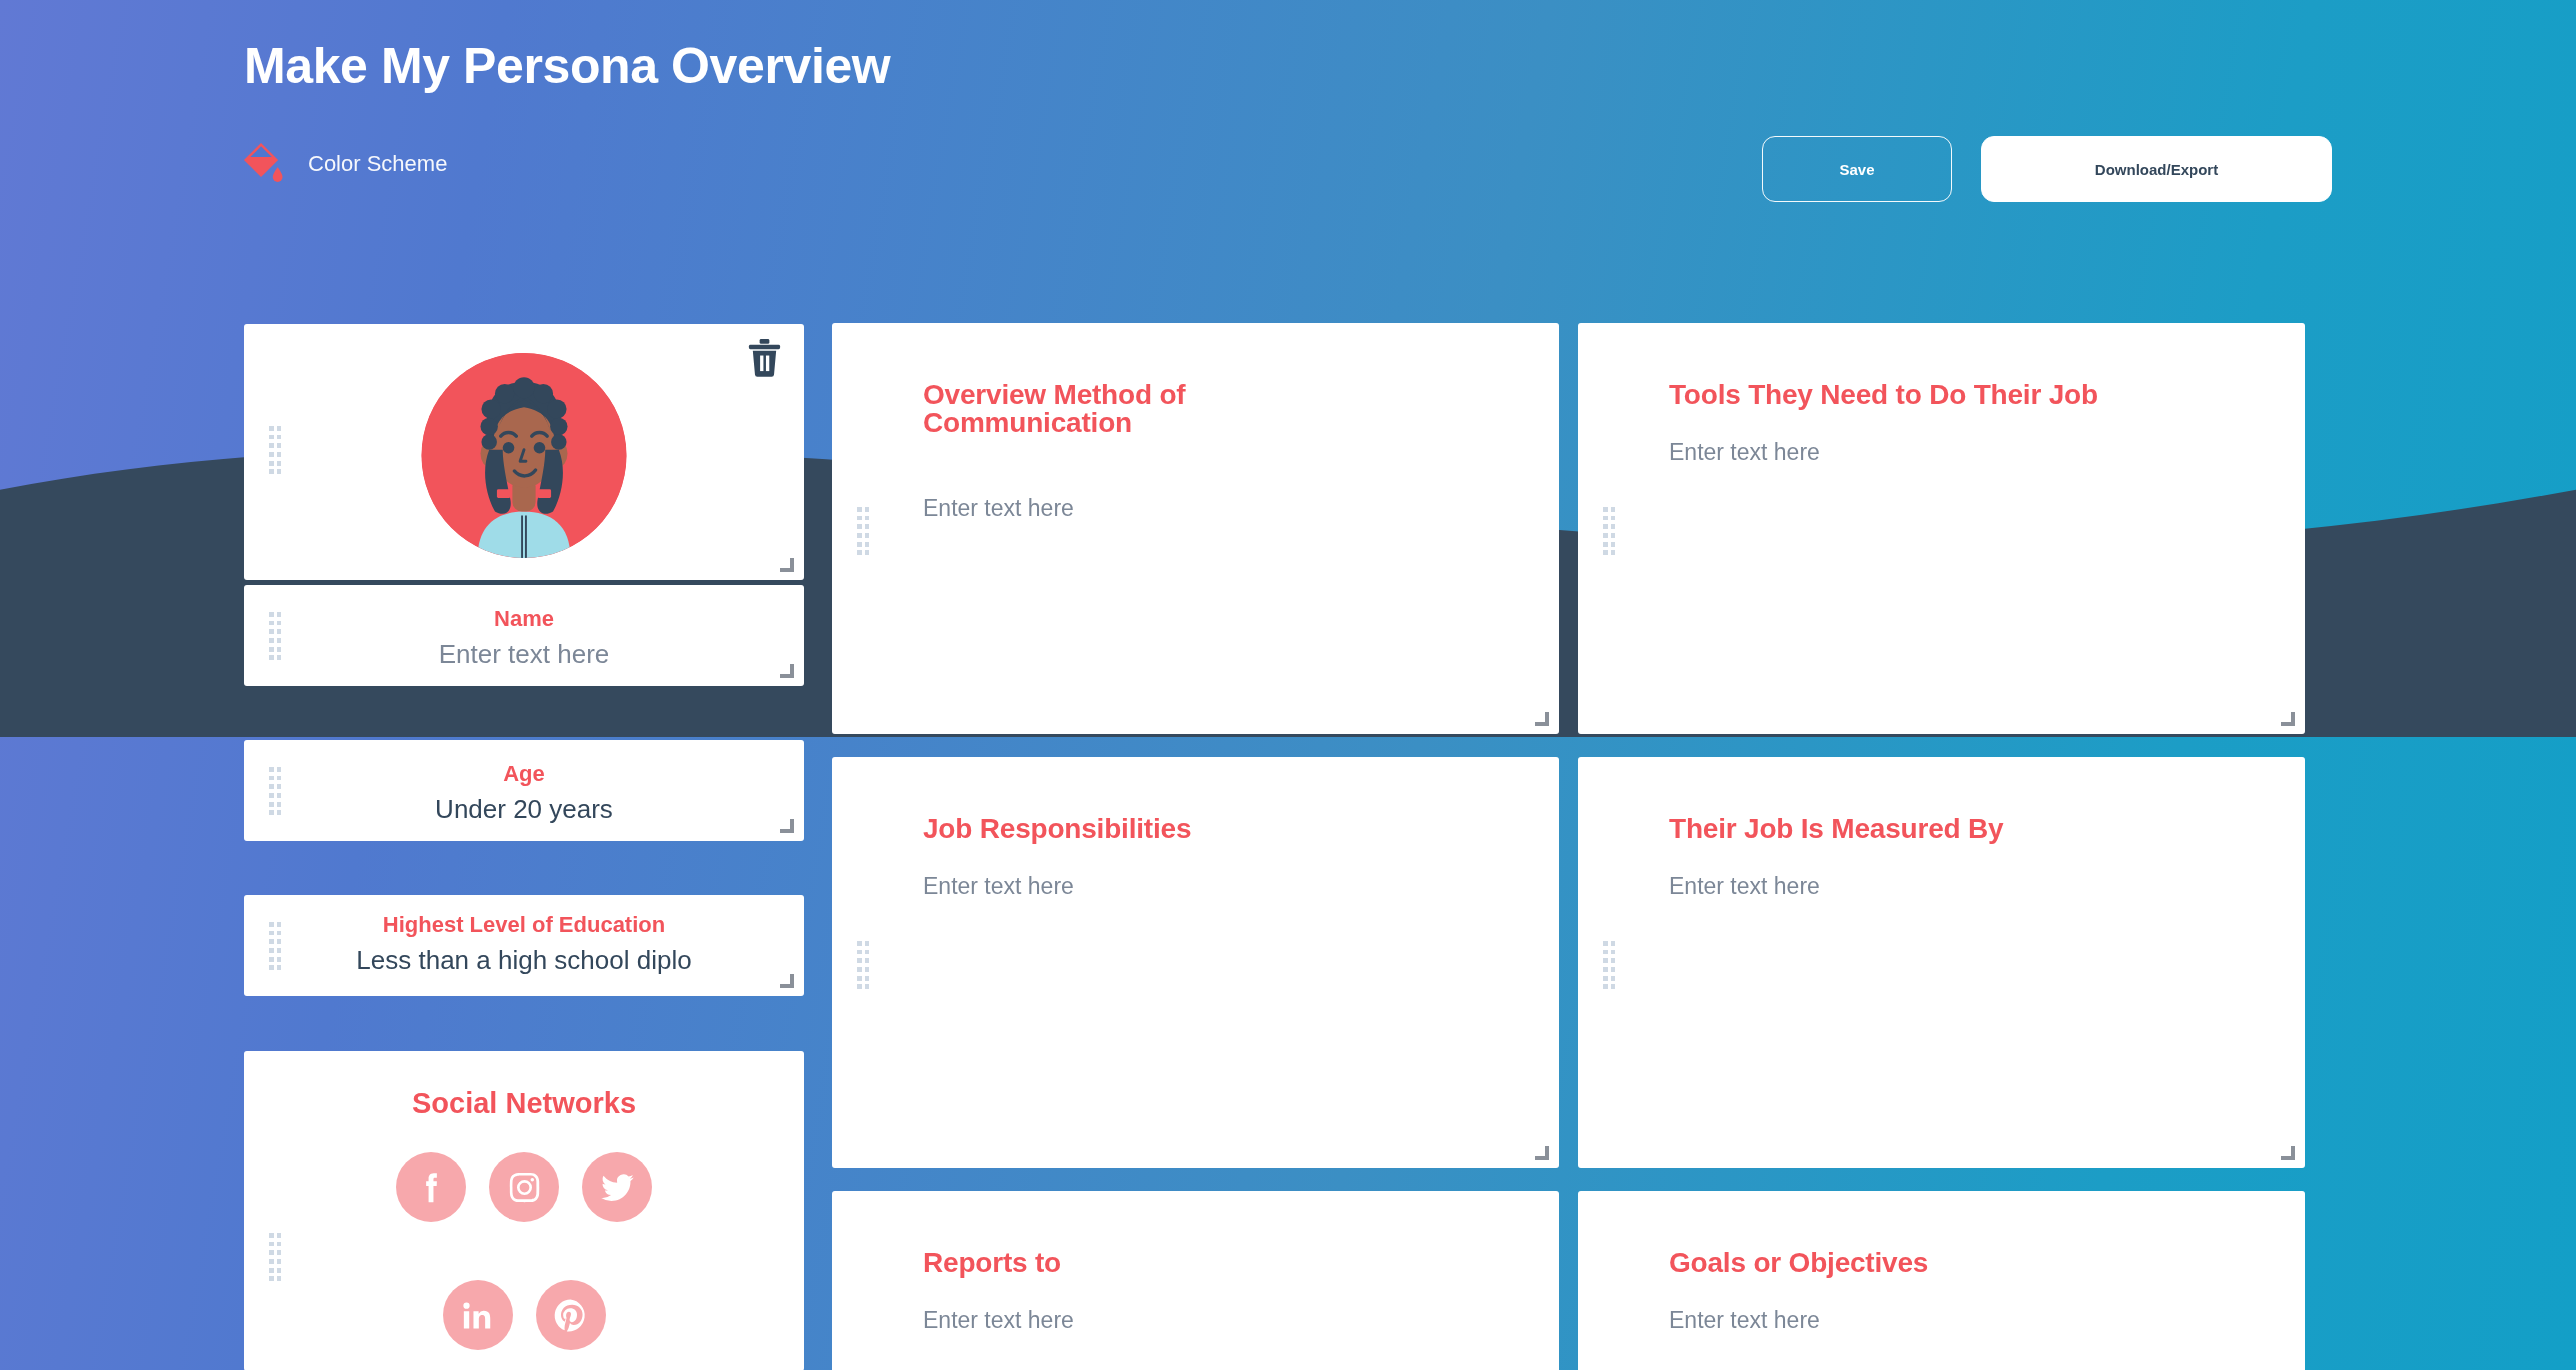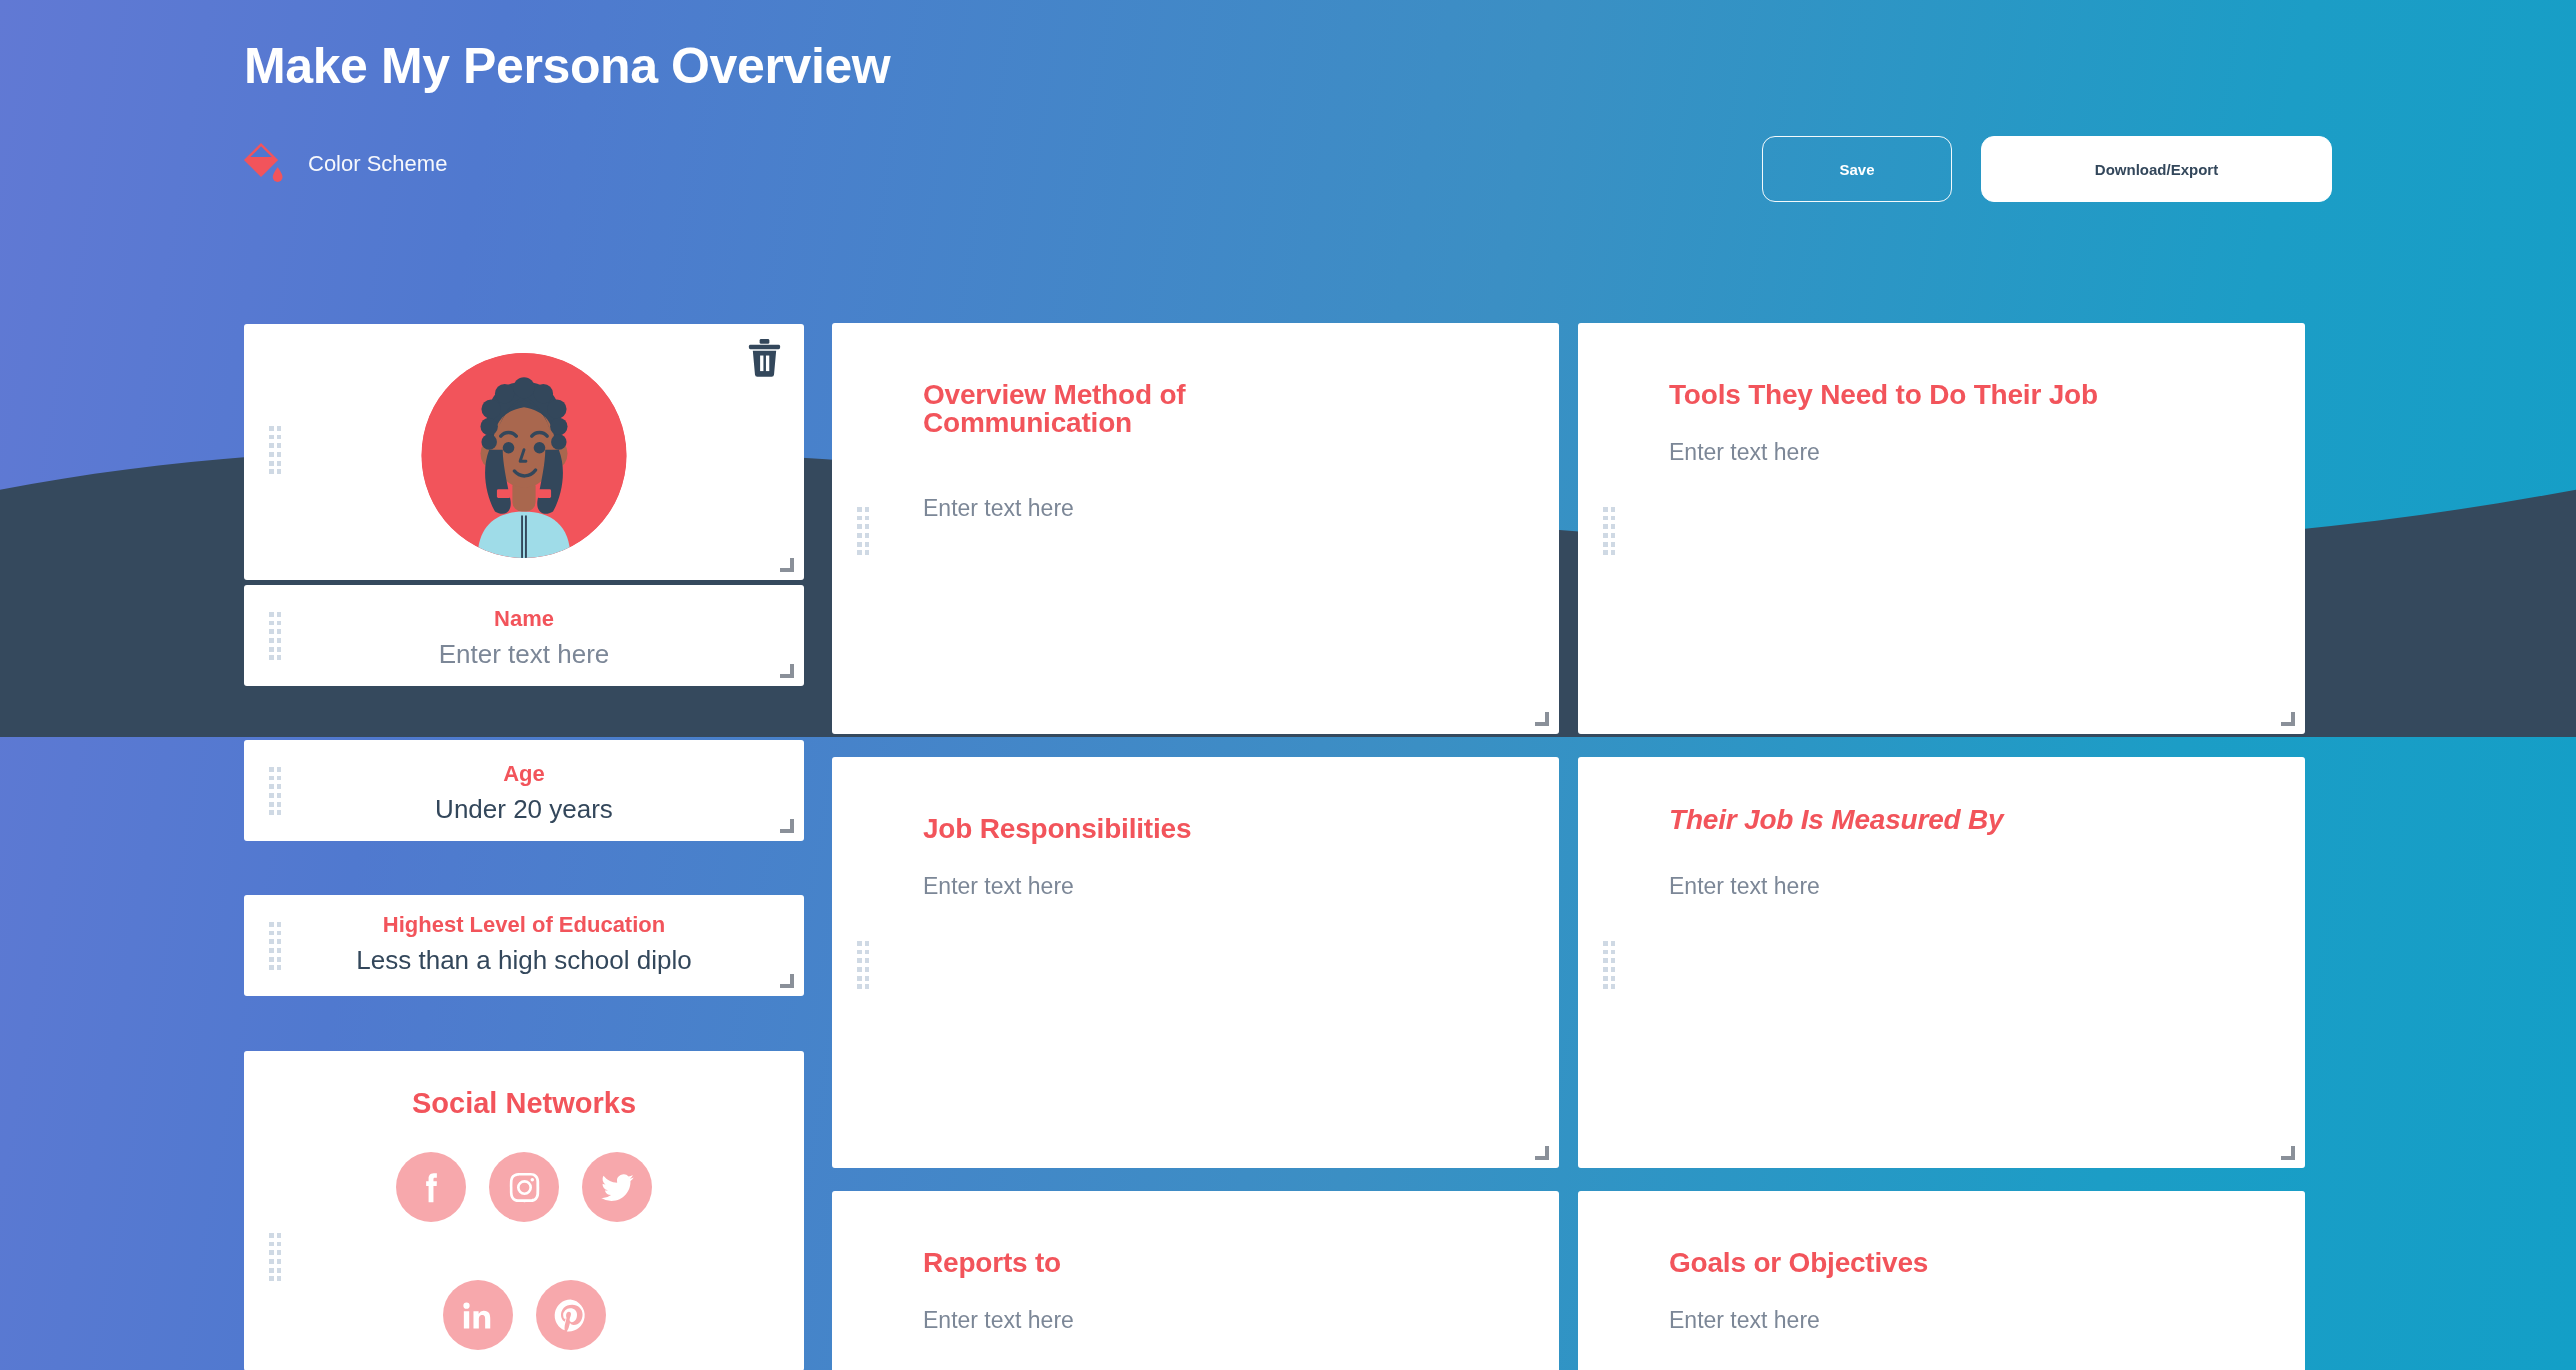--- a/index.html
+++ b/index.html
@@ -512,21 +512,21 @@
         <i></i>
         <i></i>
         <i></i>
         <i></i>
         <i></i>
         <i></i>
         <i></i>
         <i></i>
         <i></i>
     </div>
-    <div class="card-title" style="top:49px; width:601px;font-style:italic;">Their Job Is Measured By</div>
+    <div class="card-title" style="top:58px; width:601px;">Their Job Is Measured By</div>
     <div class="card-placeholder" style="top:116px;">Enter text here</div>
     <div class="resize-handle"></div>
   </div>
 
   <div class="card" style="left:1578px; top:1191px; width:727px; height:411px;">
 
     <div class="card-title" style="top:58px; width:601px;">Goals or Objectives</div>
     <div class="card-placeholder" style="top:116px;">Enter text here</div>
 
   </div>

